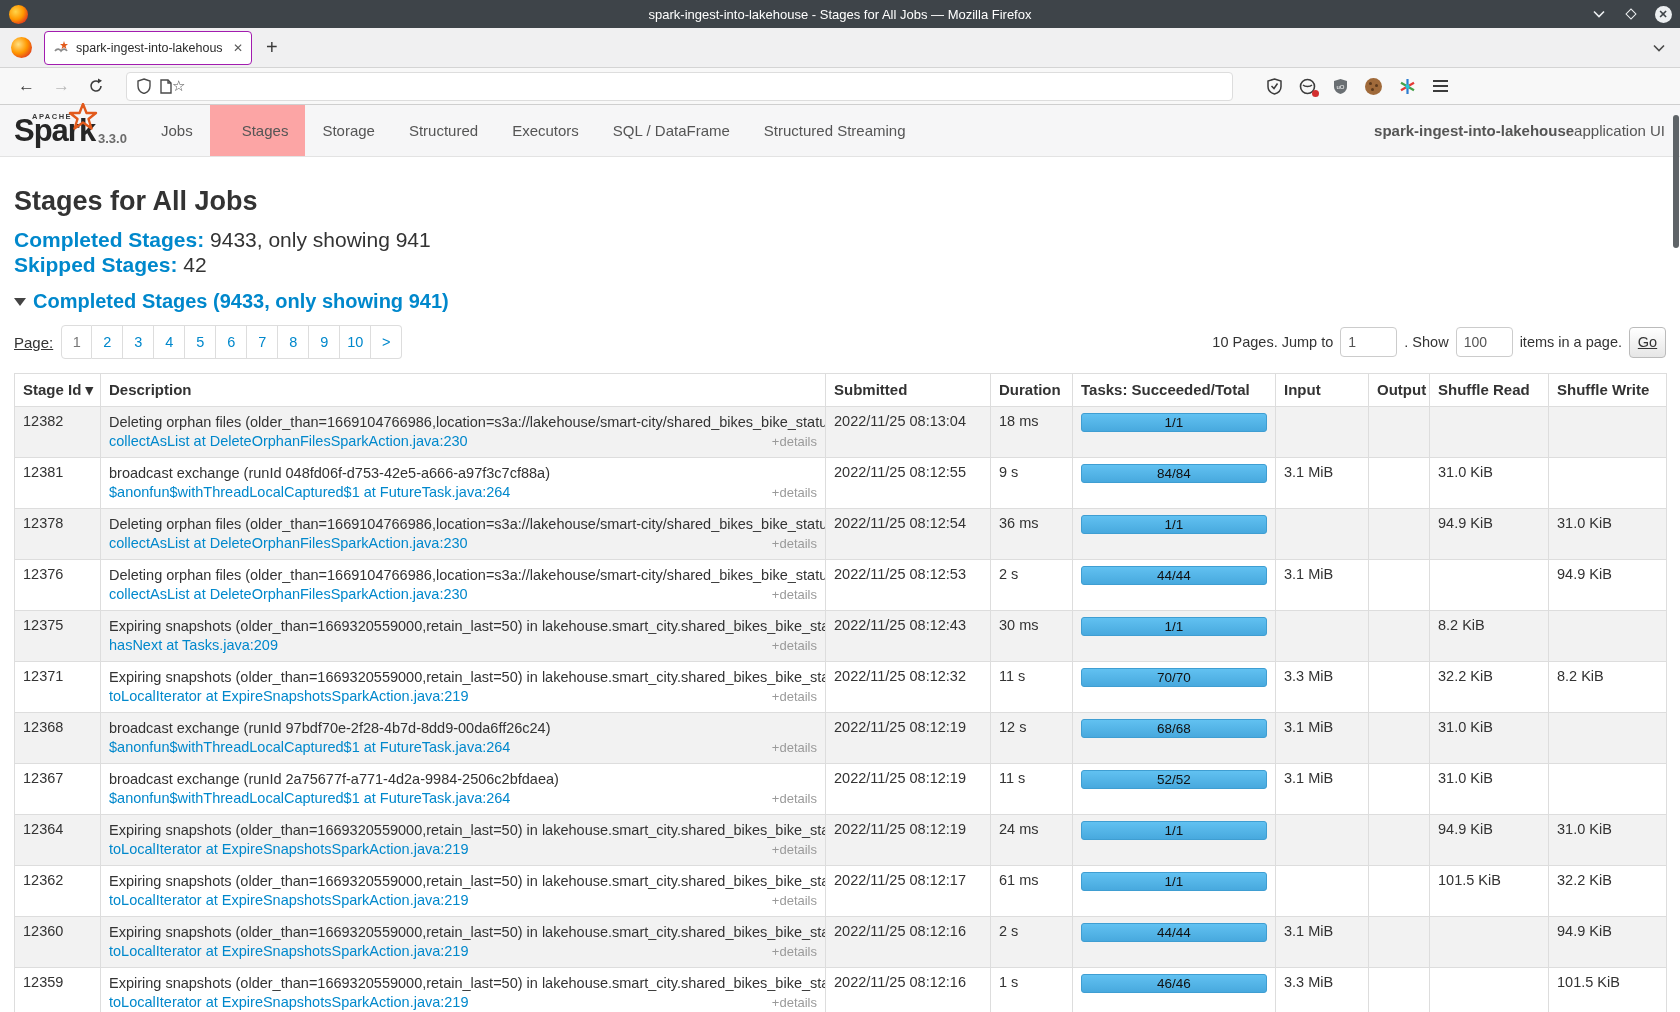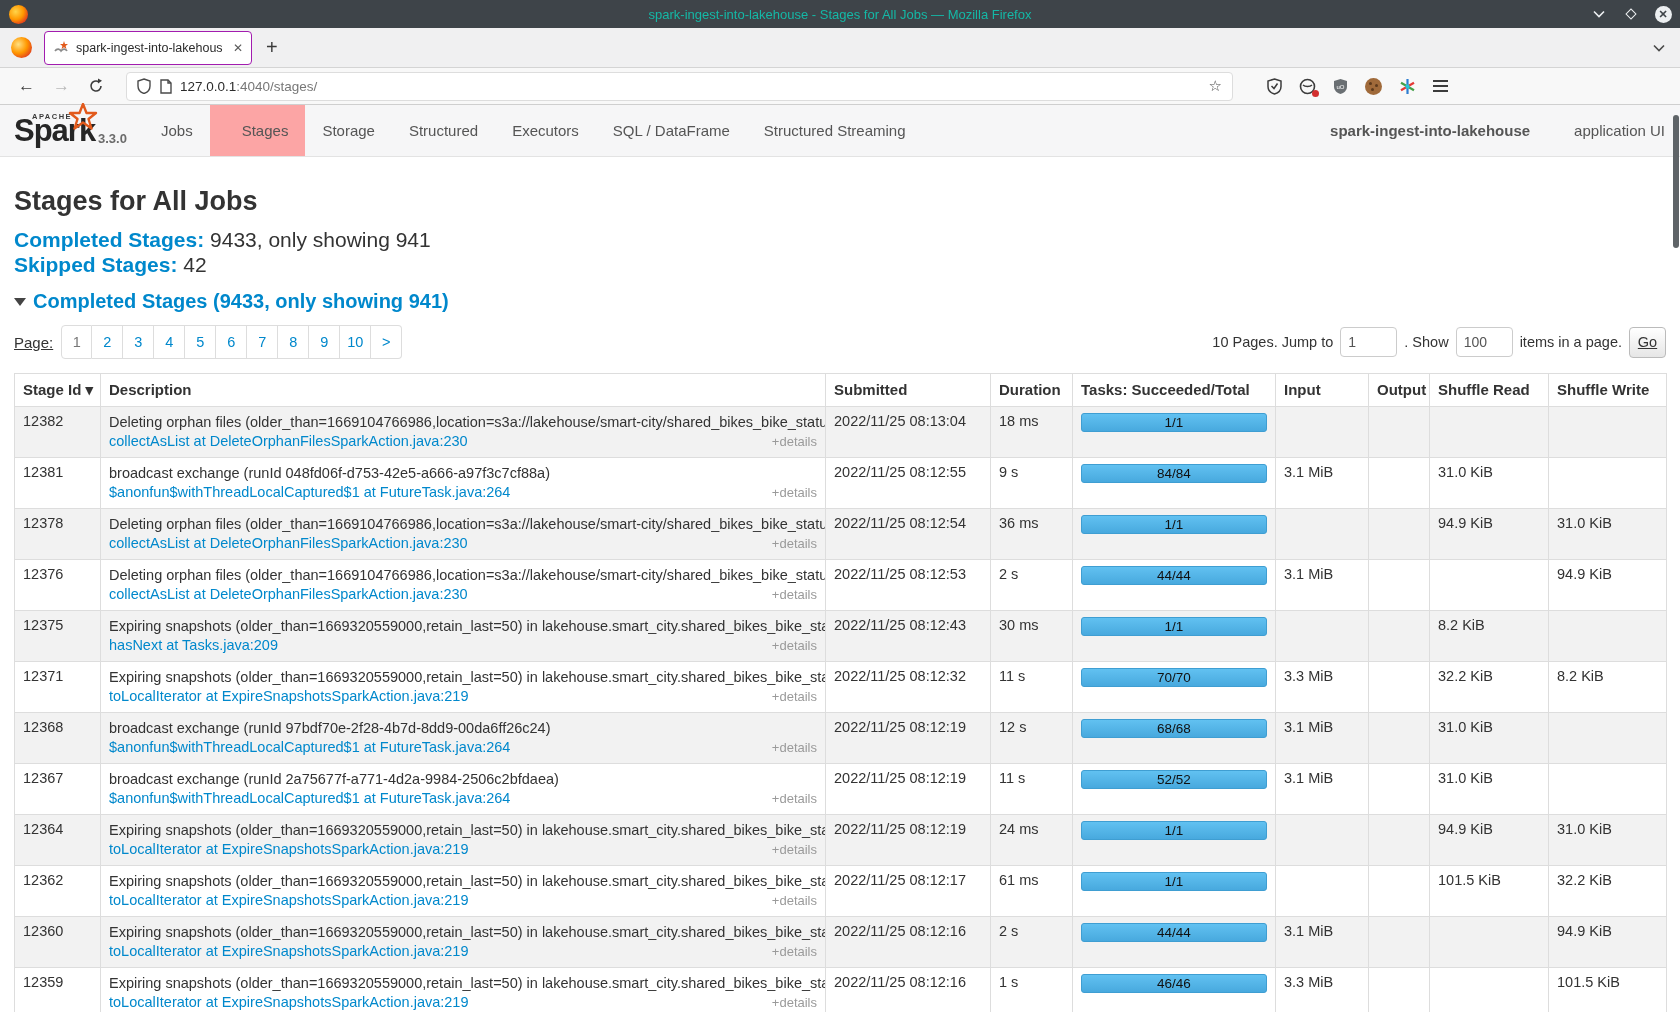--- a/index.html
+++ b/index.html
@@ -3,21 +3,21 @@
 <meta charset="utf-8">
 <style>
   * { margin:0; padding:0; box-sizing:border-box; }
   html,body { width:1680px; height:1012px; overflow:hidden; background:#fff;
               font-family:"Liberation Sans", sans-serif; }
 
   
   .titlebar { position:relative; height:28px; background:#3e4449; display:flex; align-items:center; }
   .ff-logo { width:19px; height:19px; border-radius:50%; margin-left:9px;
              background:radial-gradient(circle at 35% 35%, #ffd54a 0%, #ff9800 45%, #e64a19 72%, #b71c1c 100%); }
-  .win-title { position:absolute; left:0; right:0; text-align:center; color:#14b8a6; font-size:13px; }
+  .win-title { position:absolute; left:0; right:0; text-align:center; color:#ffffff; font-size:13px; }
   .win-controls { position:absolute; right:8px; top:0; height:28px; display:flex; align-items:center; gap:14px; }
   .wc { width:18px; height:18px; display:flex; align-items:center; justify-content:center; }
   .wc-max-shape { width:8px; height:8px; border:1.5px solid #eceff1; transform:rotate(45deg); }
   .wc-close-shape { width:17px; height:17px; border-radius:50%; background:#eceff1; color:#3e4449;
                     font-size:11px; line-height:17px; text-align:center; font-weight:bold; }
 
   
   .tabbar { height:40px; background:#f0f0f1; display:flex; align-items:center; position:relative; border-bottom:1px solid #d4d4d4; }
   .ff-icon2 { width:21px; height:21px; border-radius:50%; margin:0 12px 0 11px;
               background:radial-gradient(circle at 35% 35%, #ffe082 0%, #ff9800 45%, #e64a19 75%, #b71c1c 100%); }
@@ -49,21 +49,21 @@
   
   .navbar { height:52px; background:#f6f6f7; border-bottom:1px solid #e3e3e3; display:flex; align-items:stretch; }
   .spark-logo { position:relative; width:118px; margin-left:14px; }
   .logo-apache { position:absolute; top:7px; left:18px; font-size:7.5px; letter-spacing:1.5px; color:#3a3a3a; font-weight:bold; }
   .logo-spark { position:absolute; top:8px; left:0; font-size:31px; font-weight:bold; color:#262626; letter-spacing:-1px; }
   .logo-star { position:absolute; left:54px; top:-2px; }
   .logo-ver { position:absolute; left:84px; top:26px; font-size:13px; font-weight:bold; color:#6b6b6b; }
   .nav-items { display:flex; margin-left:12px; }
   .nav-item { padding:0 17px; display:flex; align-items:center; font-size:15px; color:#555; cursor:pointer; }
   .nav-item.active { background:#fca5a5;padding-left:32px; }
-  .app-ui { margin-left:auto; padding-right:15px; display:flex; align-items:center; font-size:15px; color:#555;gap:44px; }
+  .app-ui { margin-left:auto; padding-right:15px; display:flex; align-items:center; font-size:15px; color:#555; }
   .app-ui b { font-weight:bold; }
 
   
   .content { padding:0 14px; }
   .page-title { margin-top:29px; font-size:27px; font-weight:bold; color:#333; }
   .summary { margin-top:13px; }
   .summary-line { font-size:21px; color:#333; margin-bottom:5px; line-height:20px; }
   .summary-line a { color:#0088cc; font-weight:bold; text-decoration:none; }
   .section-head { margin-top:15px; display:flex; align-items:center; cursor:pointer; }
   .tri { width:0; height:0; border-left:6px solid transparent; border-right:6px solid transparent;
@@ -160,21 +160,20 @@
       <svg width="14" height="16" viewBox="0 0 14 16">
           <path d="M7 1 L13 3 V8 C13 12 10 14.5 7 15.5 C4 14.5 1 12 1 8 V3 Z" fill="none" stroke="#4a4a4a" stroke-width="1.4"></path>
         </svg>
     </span>
     <span style="margin-left:9px;">
       <svg width="12" height="15" viewBox="0 0 12 15">
           <path d="M1 1 H8 L11 4 V14 H1 Z" fill="none" stroke="#4a4a4a" stroke-width="1.4"></path>
           <path d="M8 1 V4 H11" fill="none" stroke="#4a4a4a" stroke-width="1.4"></path>
         </svg>
     </span>
-    <span class="url-text"><span class="url-host">127.0.0.1</span><span class="url-rest">:4040/stages/</span></span>
     <span class="url-star">☆</span>
   </div>
   <div class="ext-area">
     <span>
       <svg width="15" height="17" viewBox="0 0 15 17">
           <path d="M7.5 1 L14 3 V8.5 C14 12.5 11 15 7.5 16 C4 15 1 12.5 1 8.5 V3 Z" fill="none" stroke="#3c3c3c" stroke-width="1.5"></path>
           <polyline points="4.5,8 7,10.5 10.5,5.5" fill="none" stroke="#3c3c3c" stroke-width="1.5"></polyline>
         </svg>
     </span>
     <span class="mask-badge">

